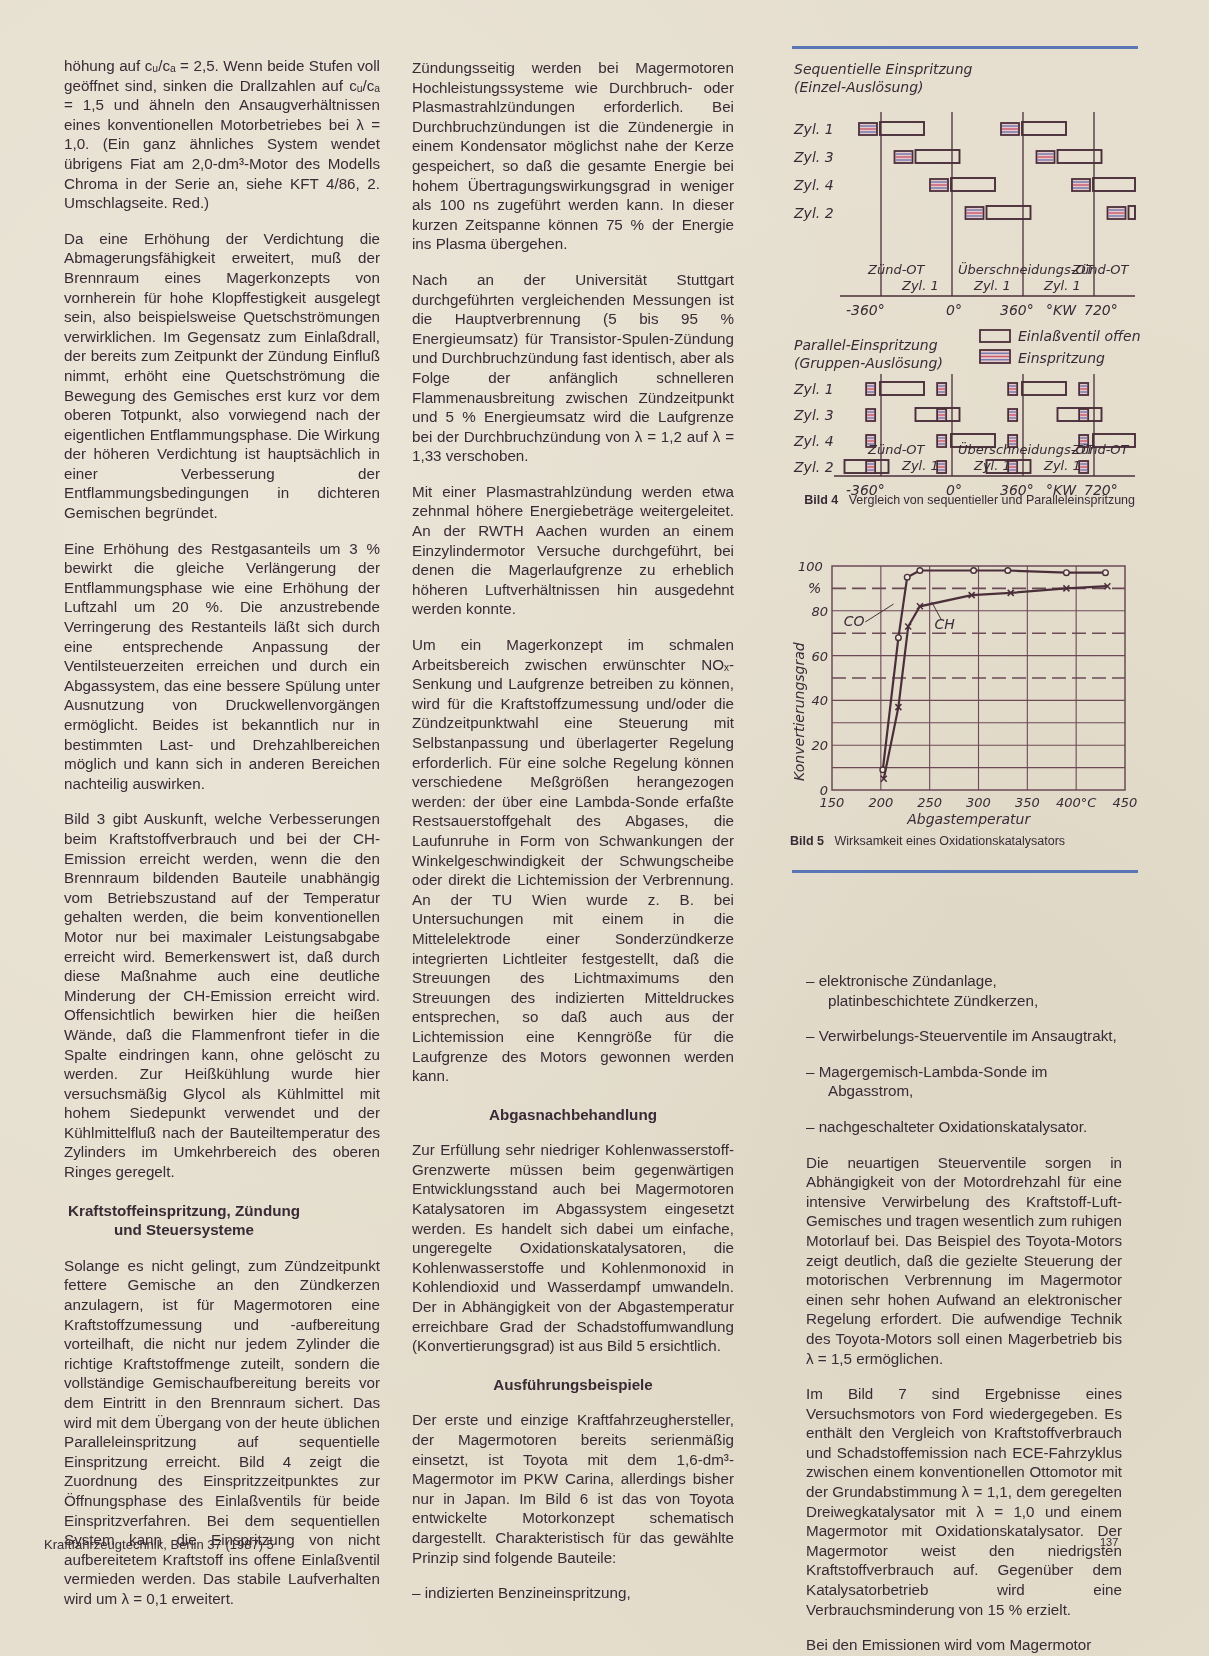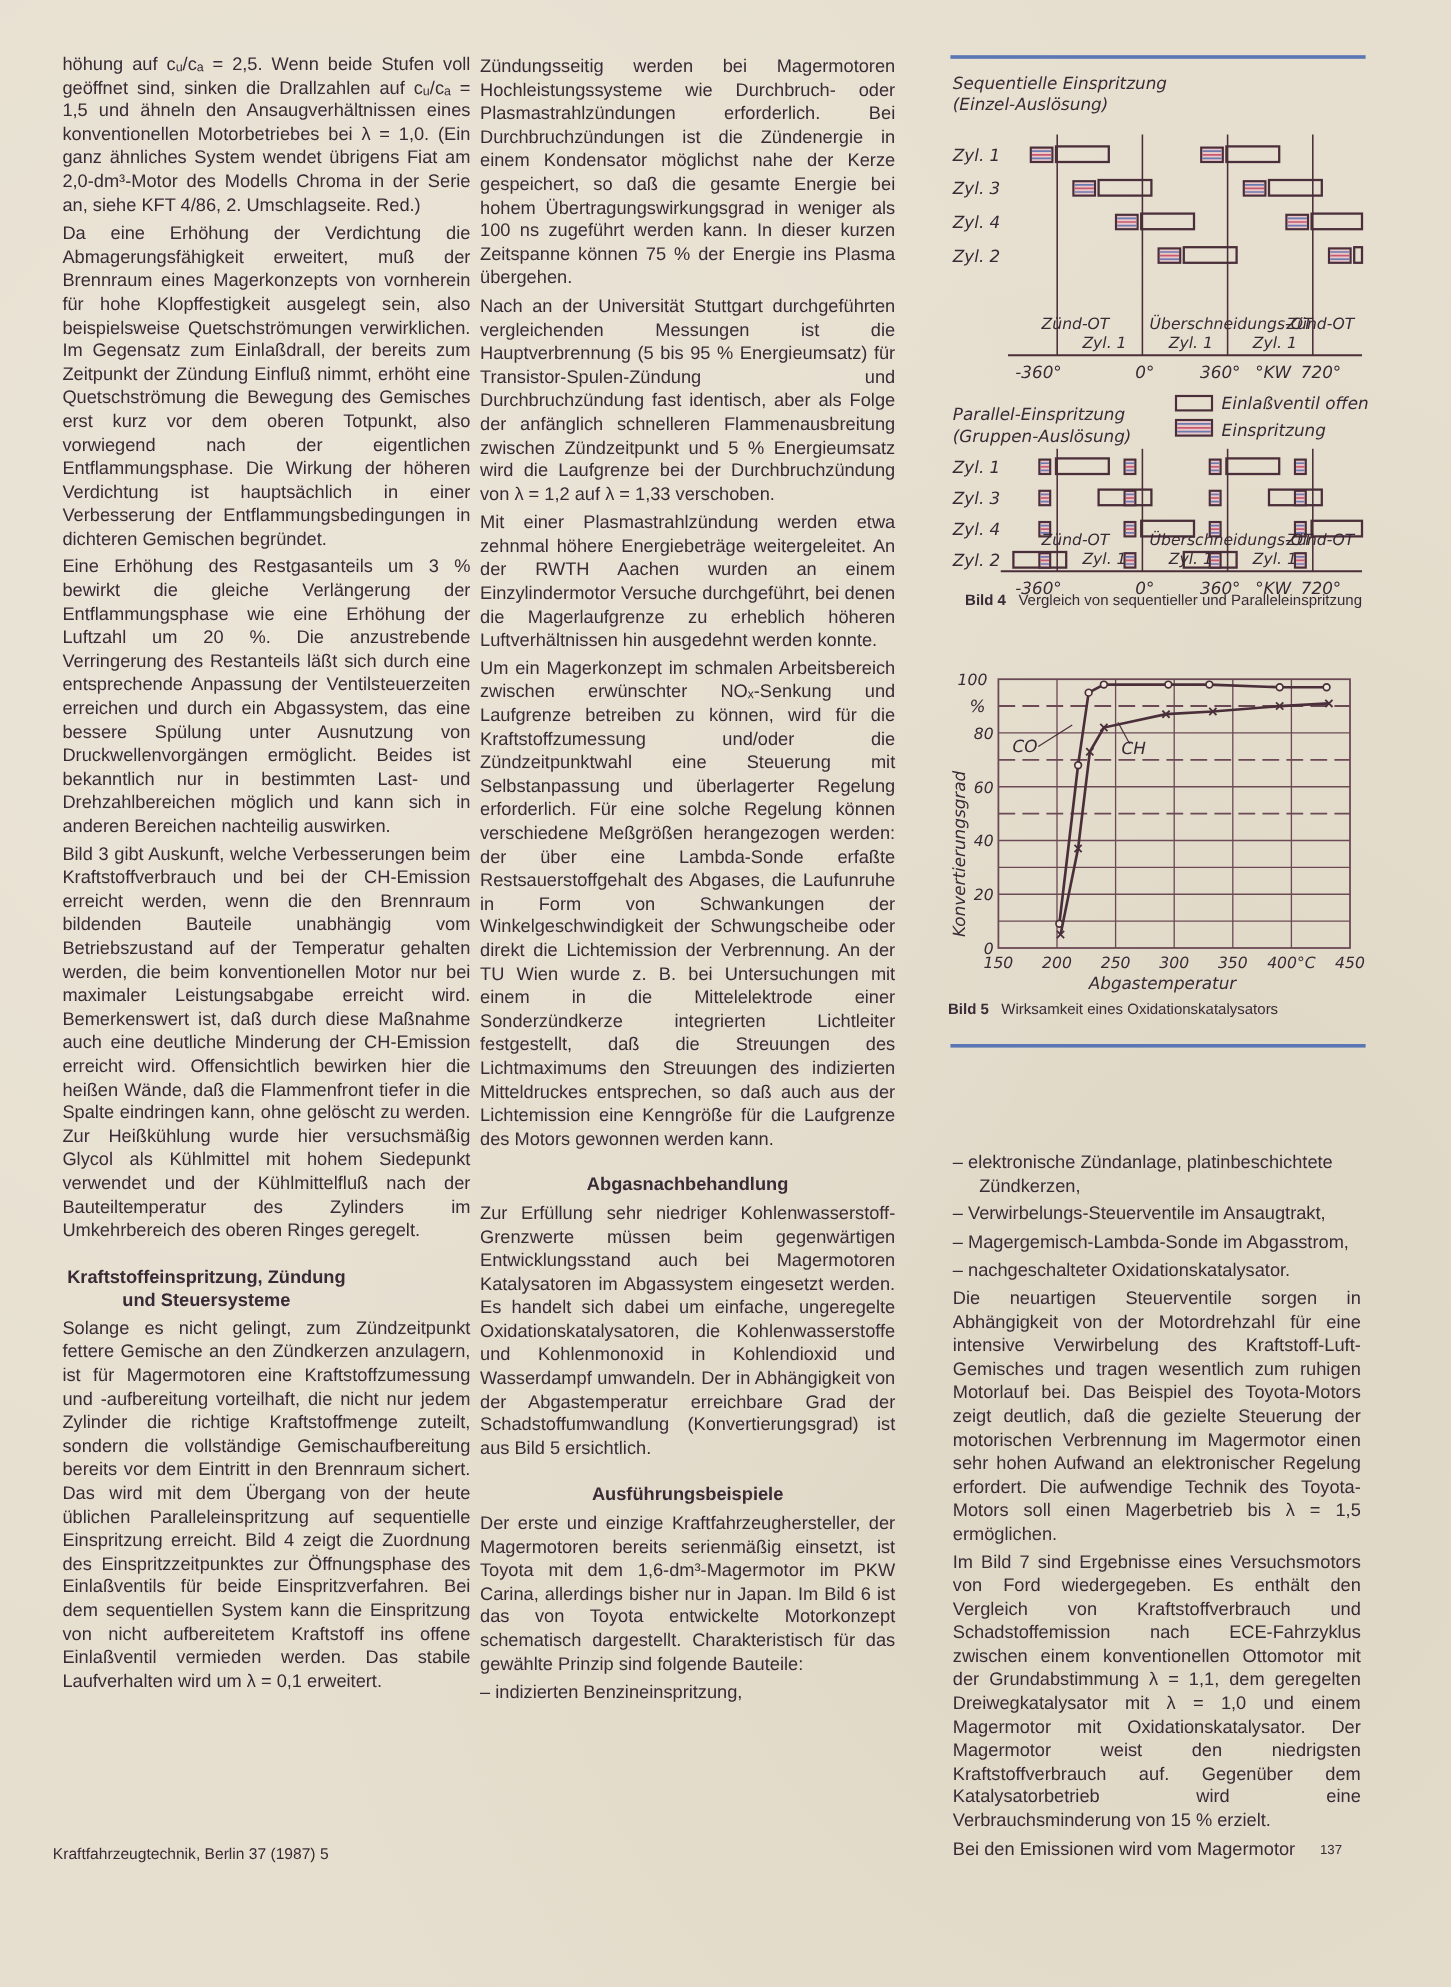--- a/index.html
+++ b/index.html
@@ -11,21 +11,21 @@
       radial-gradient(ellipse at 80% 70%, rgba(160,140,110,0.10), transparent 60%);
     color: #3a2a35;
     font-family: "Liberation Sans", sans-serif;
     position: relative;
   }
   .col {
     position: absolute; top: 40px;
     font-size: 15.2px; line-height: 19.6px;
     text-align: justify; hyphens: manual;
   }
-  .col p { margin: 4px; }
+  .col p { margin: 16px; }
   #col-left { left: 48px; width: 348px; }
   #col-mid { left: 396px; width: 354px; top: 42px; }
   #col-right { left: 790px; width: 348px; top: 955px; }
   .heading { font-weight: bold; margin-top: 19px !important; text-align: center; }
   .list-item { padding-left: 22px; text-indent: -22px; text-align: left; }
 
   .rule { position: absolute; left: 792px; width: 346px; height: 3px; background: #5a76b5; }
   #rule-top { top: 46px; }
   #rule-bottom { top: 870px; }
 

